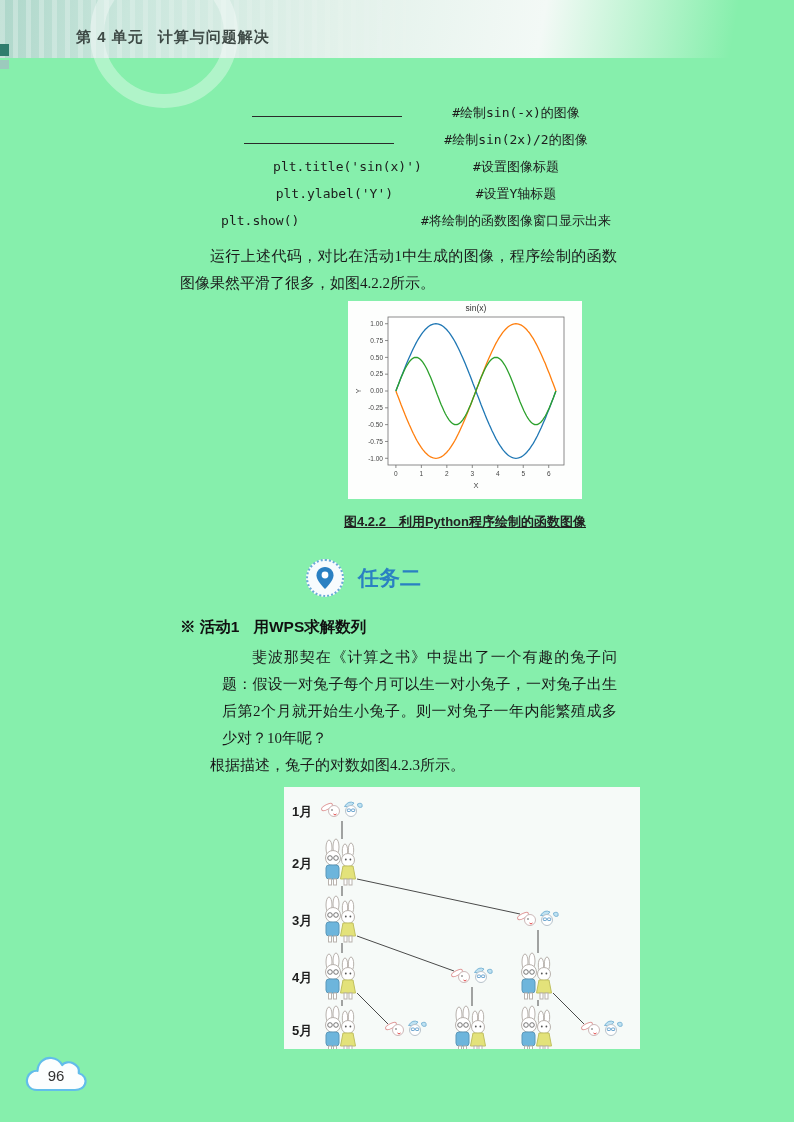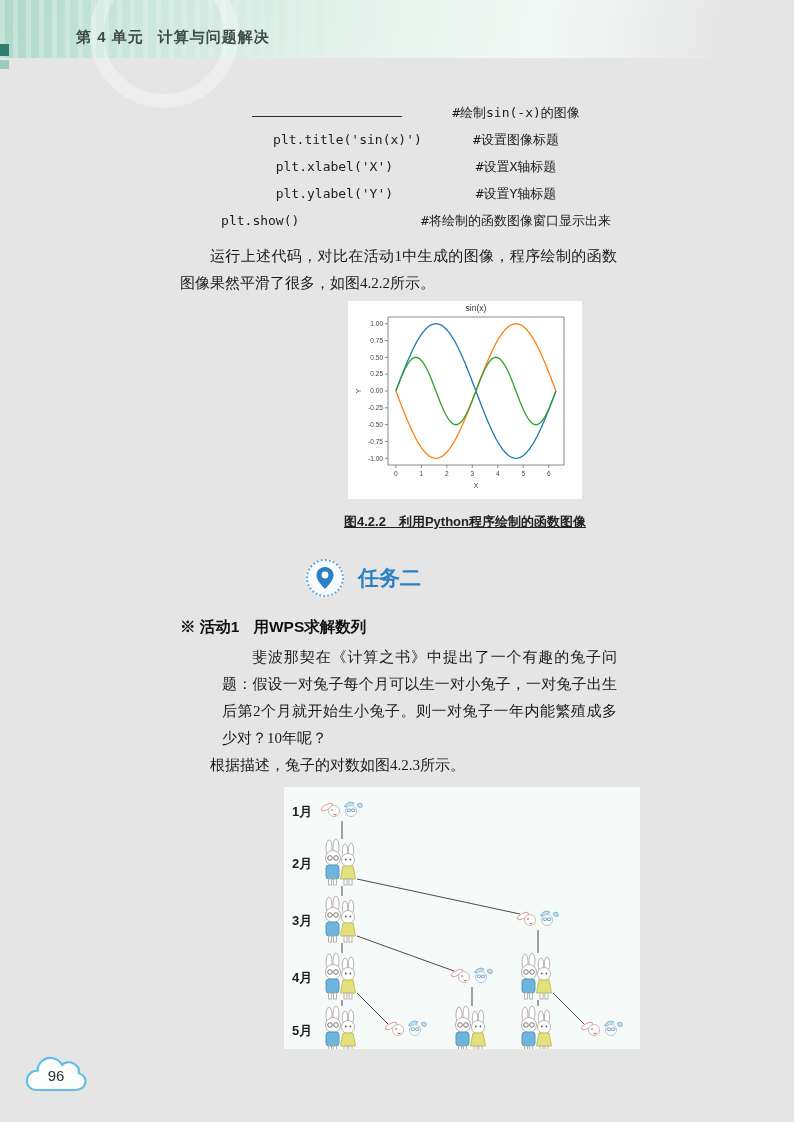--- a/index.html
+++ b/index.html
@@ -1,16 +1,16 @@
 <!DOCTYPE html>
 <html><head>
 <meta charset="utf-8">
 <style>
   html,body{margin:0;padding:0;}
-  .page{position:relative;width:794px;height:1122px;background:#e5e5e5;
+  .page{position:relative;width:794px;height:1122px;background:#86efac;
         font-family:"Liberation Serif",serif;color:#191919;overflow:hidden;}
 
   
   .header-band{position:absolute;top:0;left:0;width:100%;height:58px;
     background:linear-gradient(100deg,#aed7ca 0%,#c9e6dc 16%,#e2f1ea 42%,#f3f9f6 68%,rgba(243,249,246,0) 92%);}
   .header-band::before{content:"";position:absolute;inset:0;
     background:repeating-linear-gradient(90deg,rgba(255,255,255,.28) 0 5px,rgba(255,255,255,0) 5px 13px);
     -webkit-mask-image:linear-gradient(to right,#000 0%,transparent 60%);
     mask-image:linear-gradient(to right,#000 0%,transparent 60%);}
   .header-band::after{content:"";position:absolute;left:90px;top:-40px;width:120px;height:120px;
@@ -81,30 +81,30 @@
   </div>
 
   <div class="content">
 
     <div class="code-block" id="code-block">
       <div class="code-line">
         <span class="code-text"><span class="blank-underline"></span></span>
         <span class="code-comment">#绘制sin(-x)的图像</span>
       </div>
 
+      <div class="code-line">
+        <span class="code-text"><span class="blank-underline"></span></span>
+        <span class="code-comment">#绘制sin(2x)/2的图像</span>
+      </div>
 
       <div class="code-line">
         <span class="code-text">plt.title('sin(x)')</span>
         <span class="code-comment">#设置图像标题</span>
       </div>
 
-      <div class="code-line">
-        <span class="code-text">plt.xlabel('X')</span>
-        <span class="code-comment">#设置X轴标题</span>
-      </div>
 
       <div class="code-line">
         <span class="code-text">plt.ylabel('Y')</span>
         <span class="code-comment">#设置Y轴标题</span>
       </div>
 
       <div class="code-line">
         <span class="code-text">plt.show()</span>
         <span class="code-comment">#将绘制的函数图像窗口显示出来</span>
       </div>

